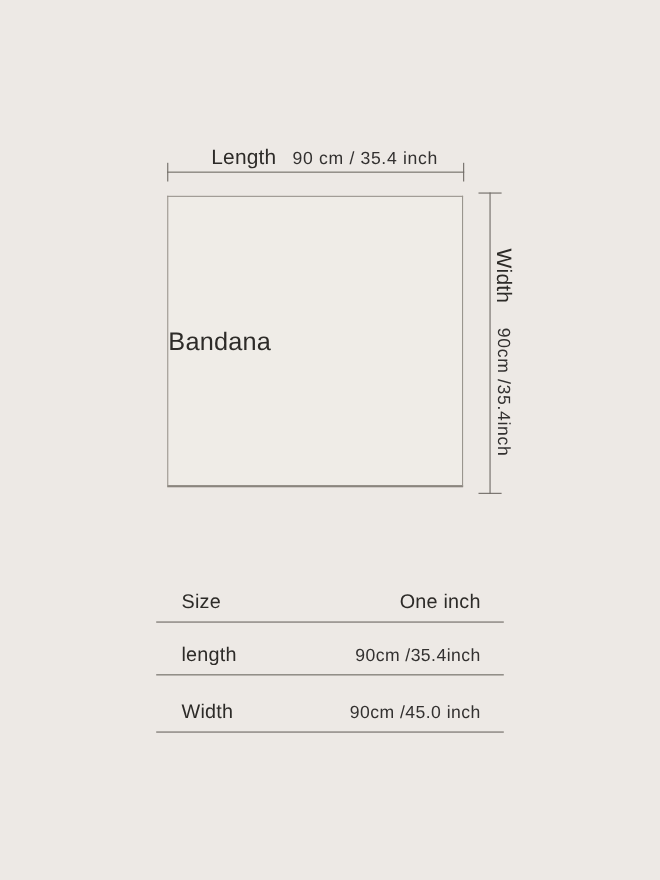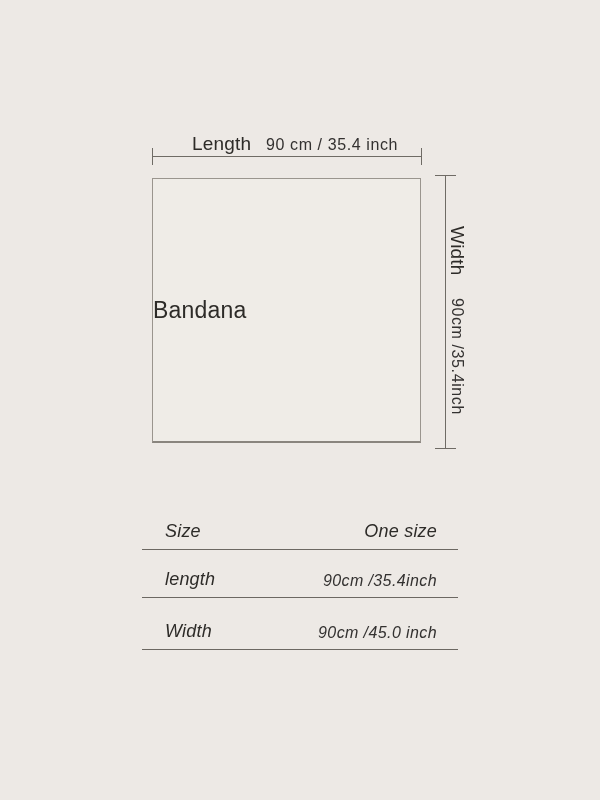--- a/index.html
+++ b/index.html
@@ -39,21 +39,21 @@
   
   .measure-v-line { left:445px; top:175px; width:1px; height:274px; background: var(--line,#6F6B65); }
   .tick-h { width:21px; height:1px; left:435px; background: var(--line,#6F6B65); }
   .tick-h.top    { top:175px; }
   .tick-h.bottom { top:448px; }
   .vtext { writing-mode: vertical-rl; text-orientation: mixed; white-space: nowrap; }
   .width-label { left:446px; top:226px; font-size:19px; letter-spacing:0.2px; }
   .width-value { left:448px; top:298px; font-size:16px; letter-spacing:0.6px; color:#333130; }
 
   
-  .size-table { left:142px; top:514px; width:316px;font-style:italic; }
+  .size-table { left:142px; top:530px; width:316px; }
   .t-row {
     display:flex; justify-content:space-between; align-items:flex-end;
     border-bottom:1px solid var(--table_line,#6C6862);
     padding:0 21px 7px 23px;
   }
   .t-row.r0 { height:36px; }
   .t-row.r1 { height:48px; }
   .t-row.r2 { height:52px; }
   .t-label { font-size:18px; letter-spacing:0.2px; }
   .t-value { font-size:16px; letter-spacing:0.4px; color:#333130; }
@@ -76,21 +76,21 @@
 
   <div class="abs measure-v-line"></div>
   <div class="abs tick-h top"></div>
   <div class="abs tick-h bottom"></div>
   <div class="abs vtext width-label">Width</div>
   <div class="abs vtext width-value">90cm /35.4inch</div>
 
   <div class="abs size-table">
     <div class="t-row r0">
       <span class="t-label">Size</span>
-      <span class="t-value">One size</span>
+      <span class="t-value">One inch</span>
     </div>
     <div class="t-row r1">
       <span class="t-label">length</span>
       <span class="t-value">90cm /35.4inch</span>
     </div>
     <div class="t-row r2">
       <span class="t-label">Width</span>
       <span class="t-value">90cm /45.0 inch</span>
     </div>
   </div>

